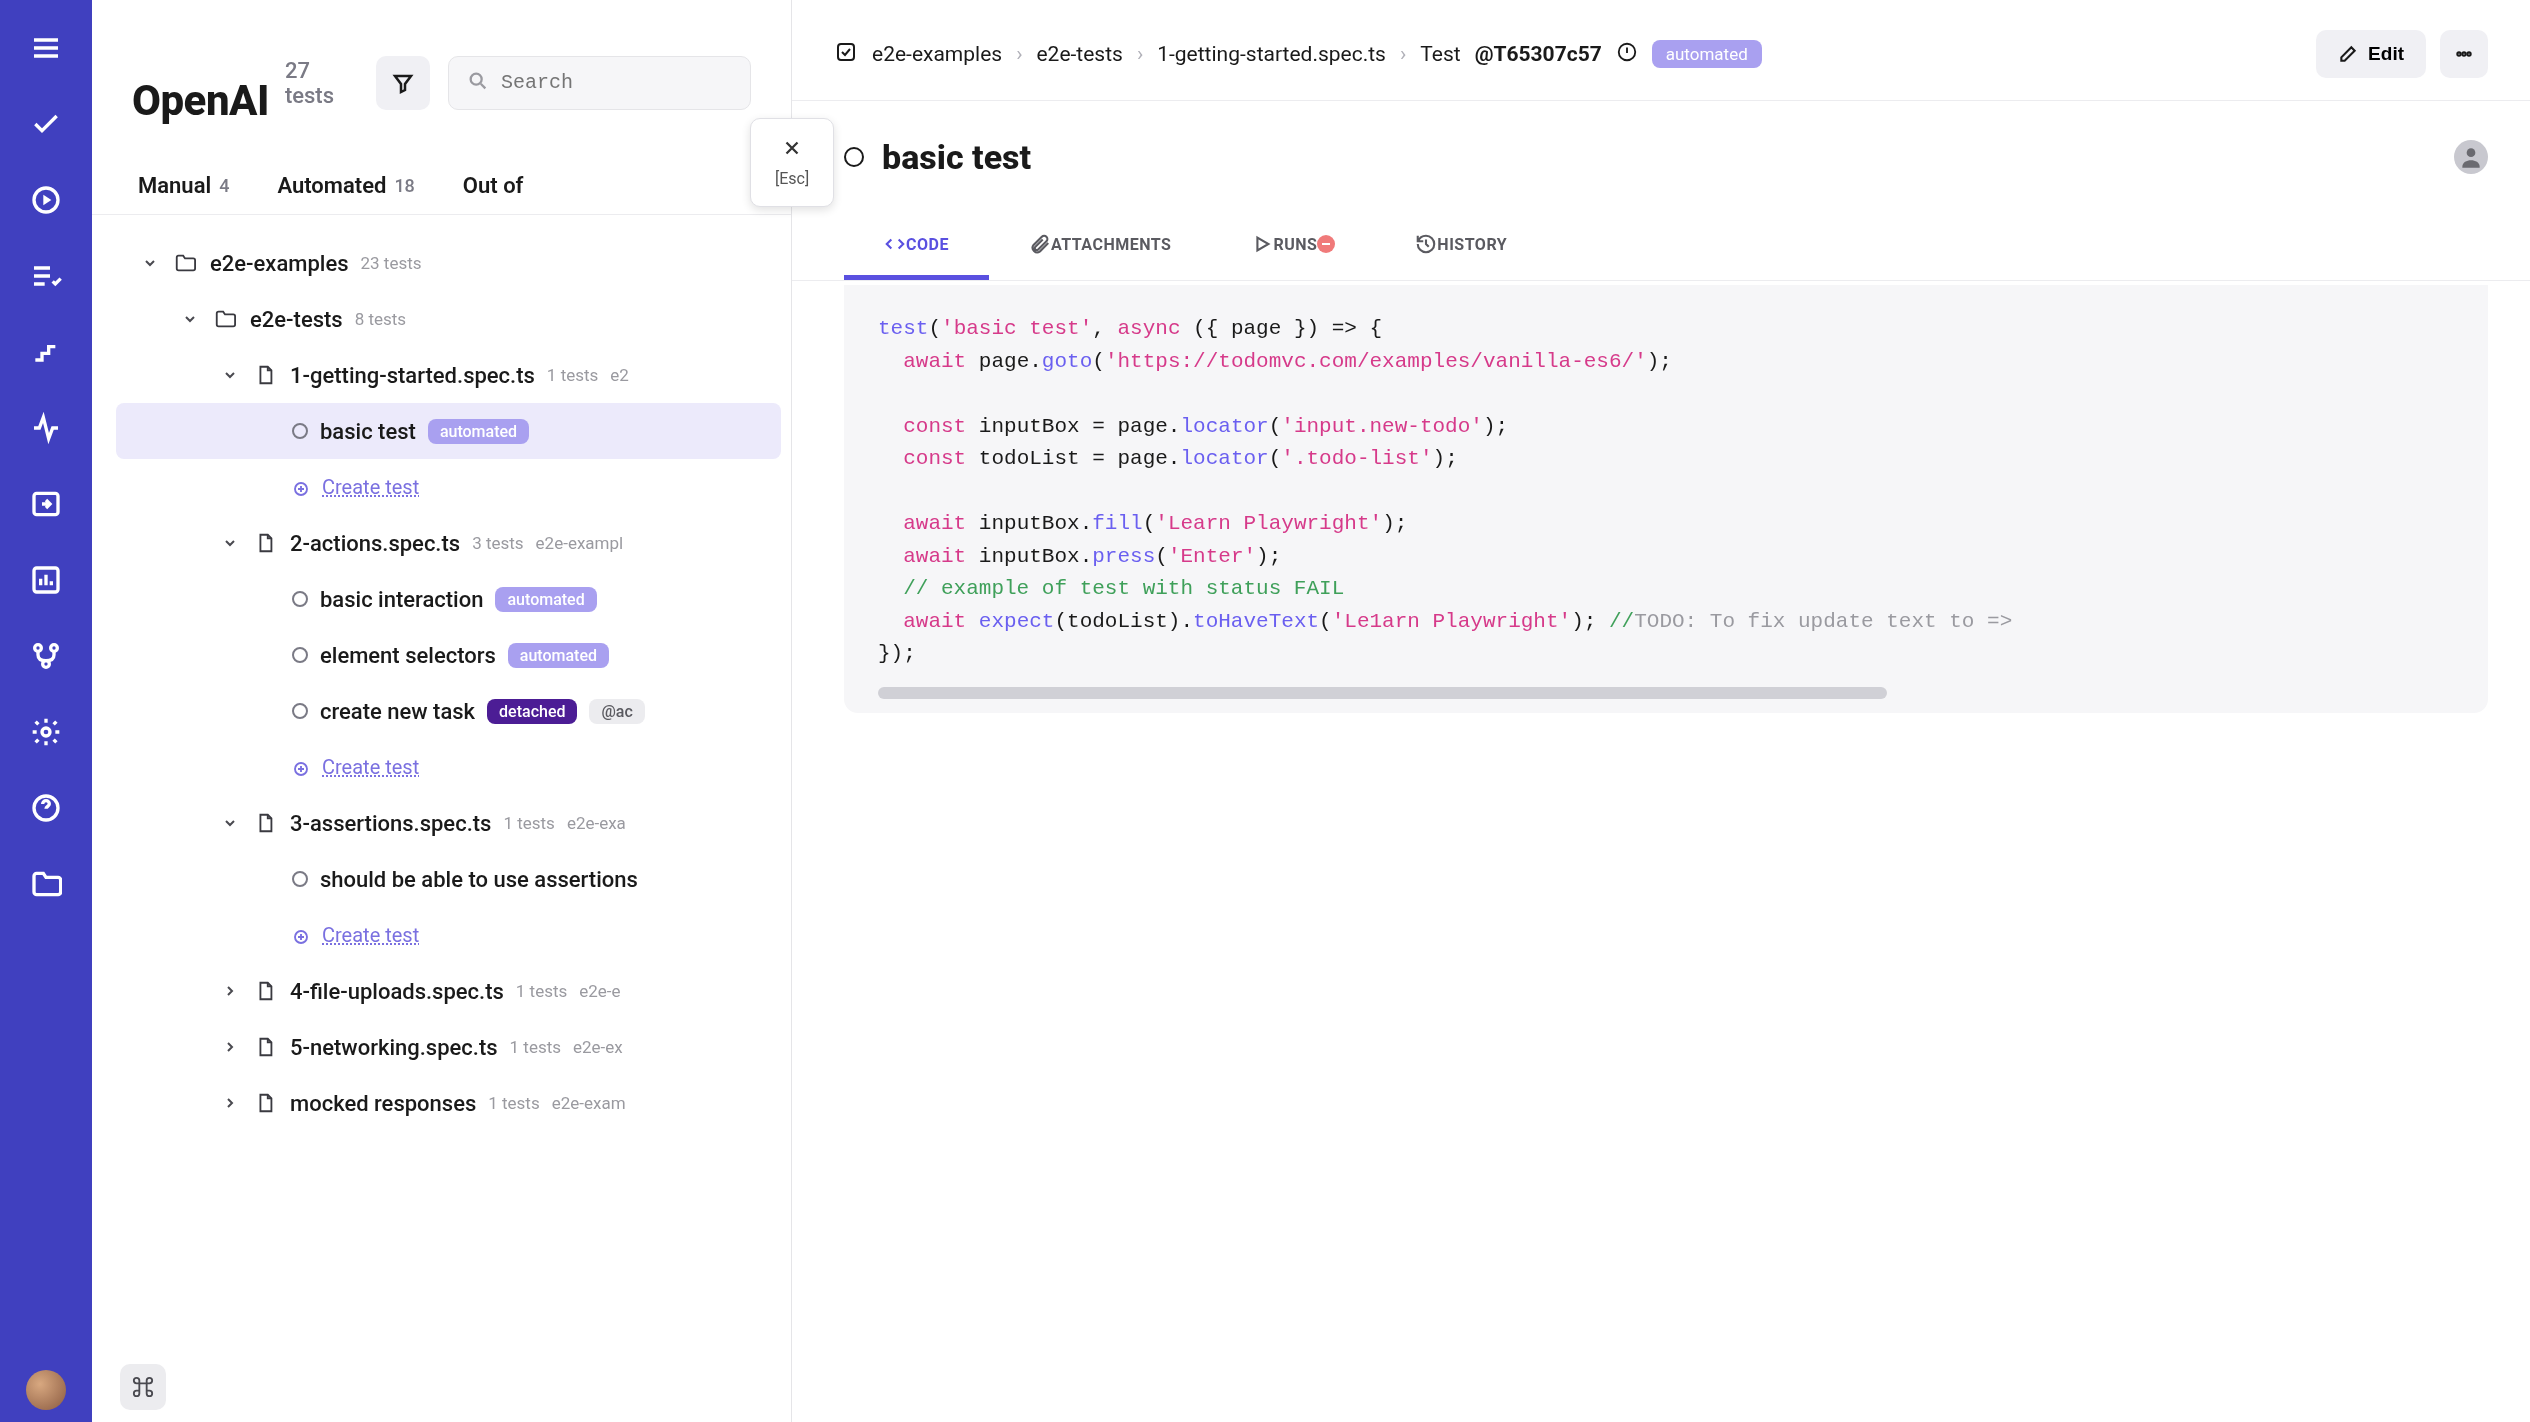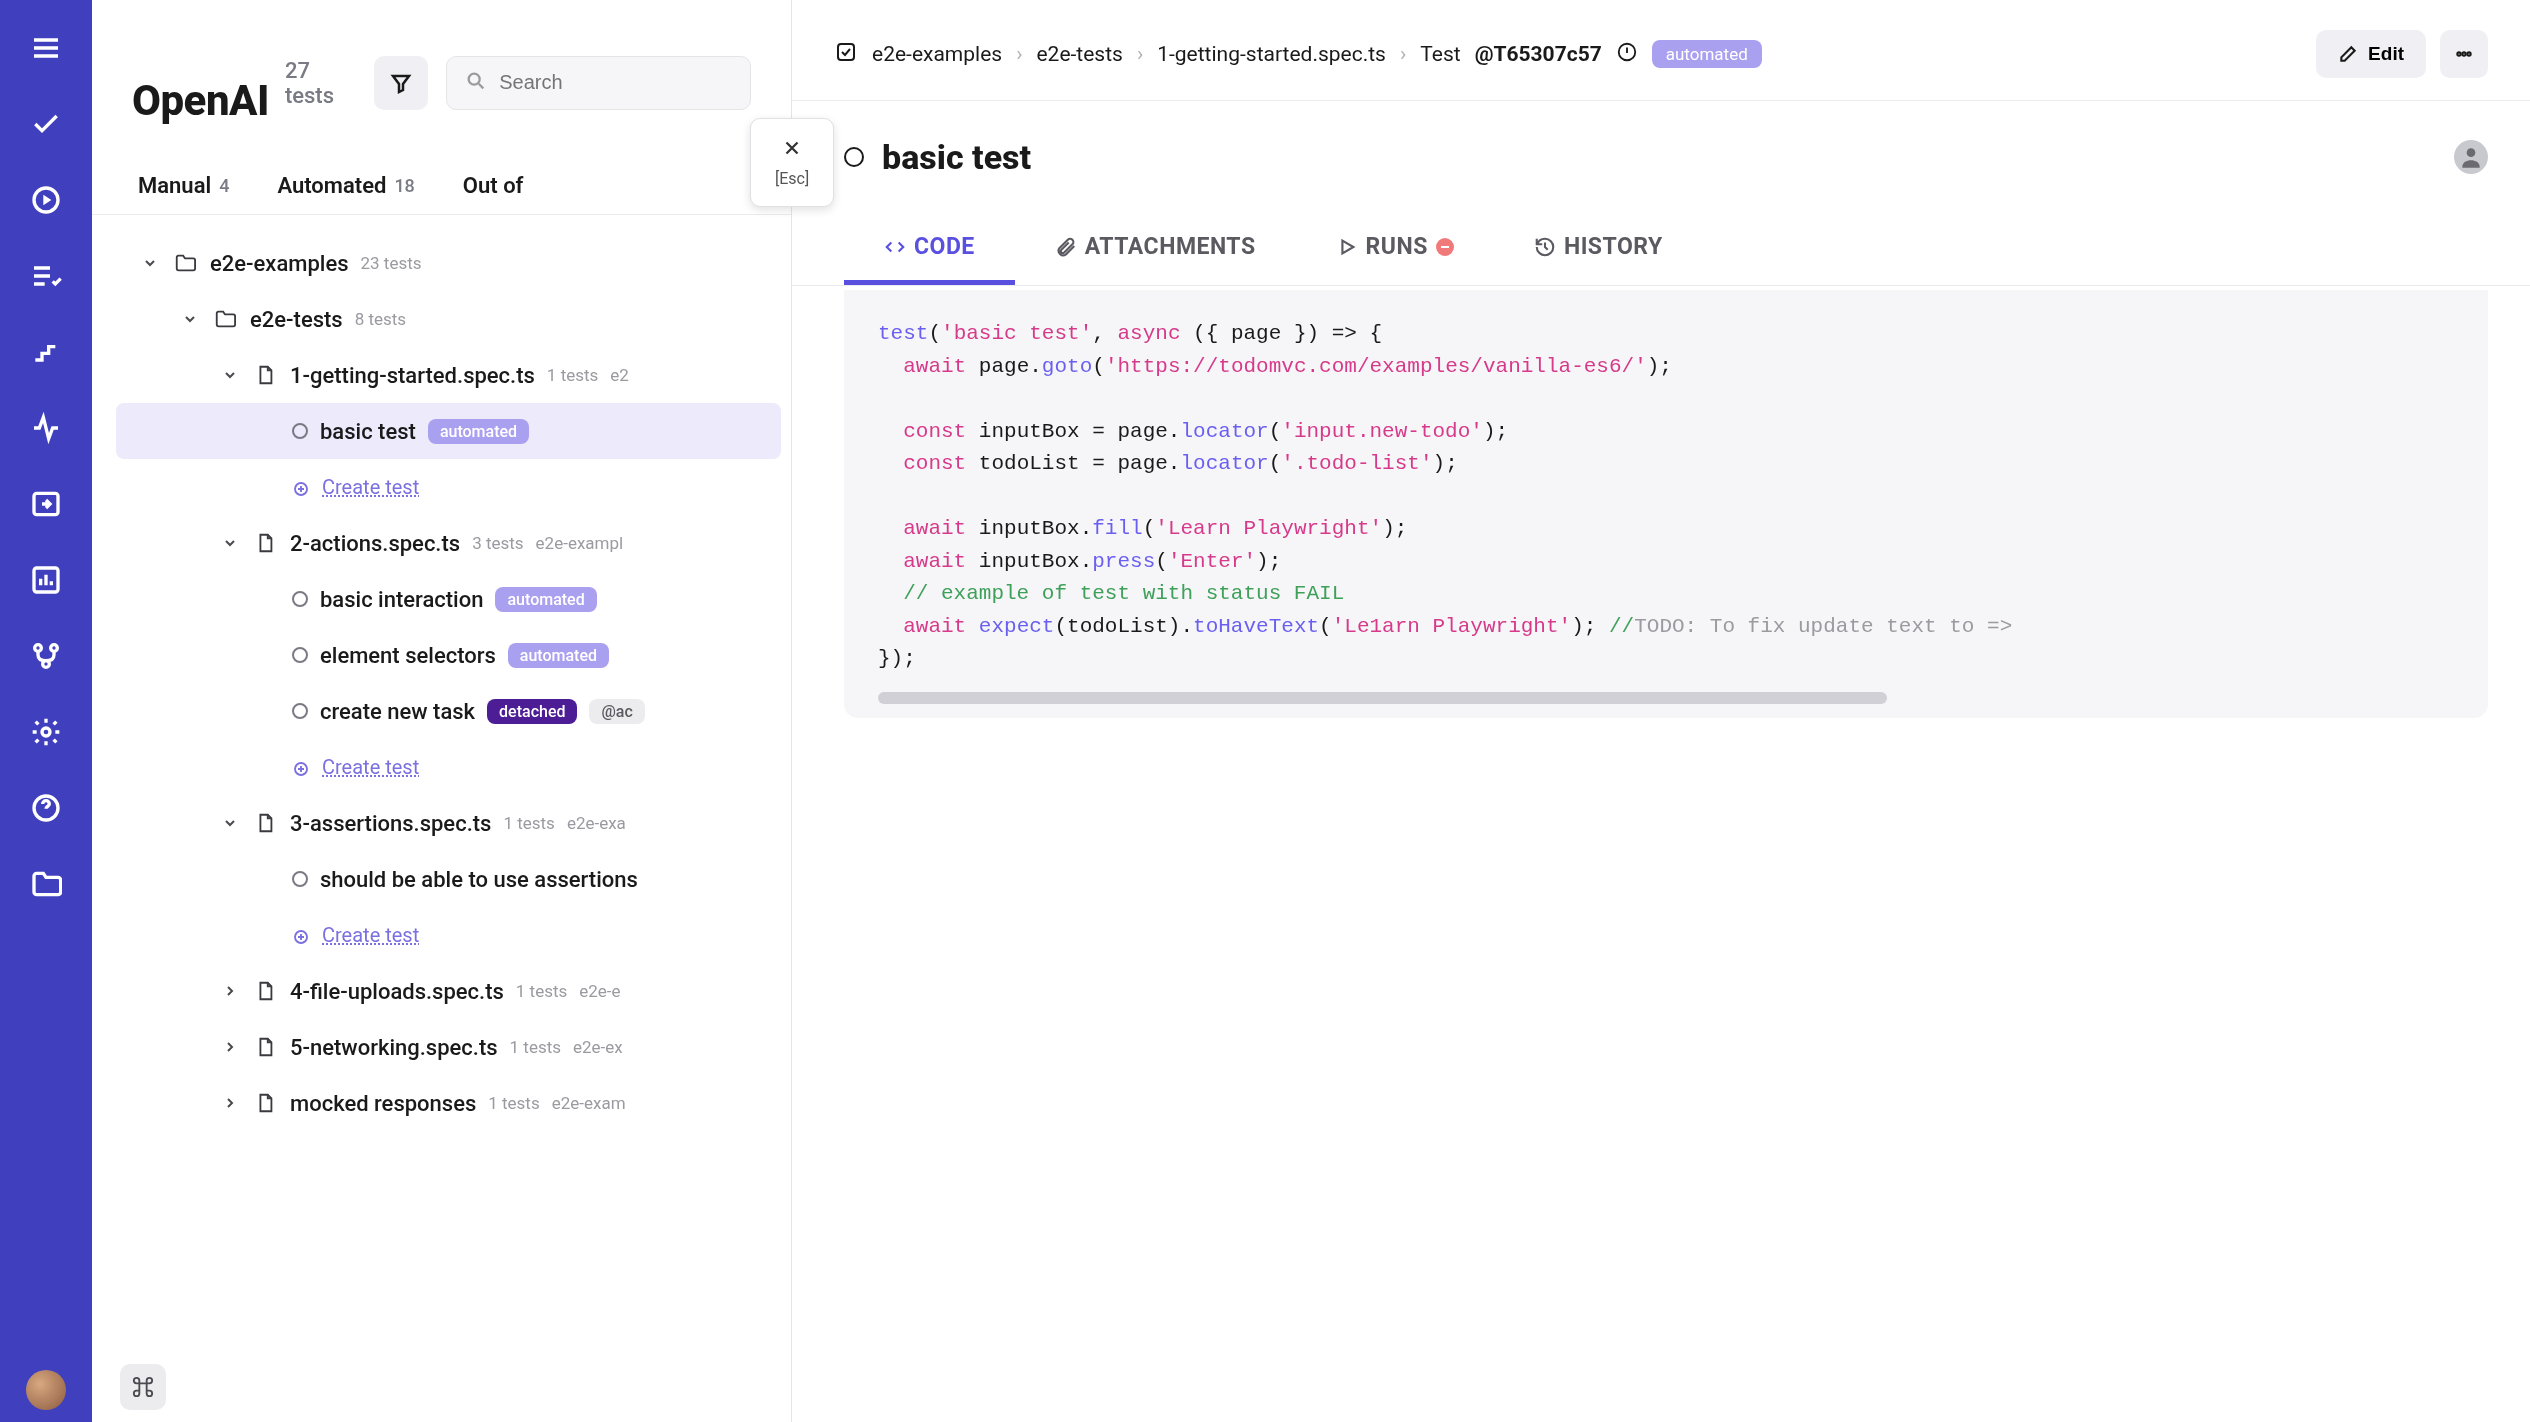--- a/index.html
+++ b/index.html
@@ -81,21 +81,21 @@
   gap: 12px;
   height: 54px;
   border-radius: 10px;
   background: #f6f6f8;
   border: 1px solid #e5e5e8;
   padding: 0 18px;
   color: #9a9aa0;
 }
 .search-wrap input {
   border: none; outline: none; background: transparent;
-  font-size: 20px; color: #1a1a1a; width: 100%;
+  font-size: 20px; color: #1a1a1a; width: 100%; font-family: Liberation Mono, monospace;
 }
 .search-wrap svg { width: 22px; height: 22px; stroke: #9a9aa0; fill: none; stroke-width: 2.5; }
 
 
 .esc-tip {
   position: absolute;
   top: 118px; left: 750px;
   background: #fff;
   border: 1px solid #e0e0e5;
   border-radius: 10px;
@@ -208,22 +208,22 @@
 .rp-title-row .circle{width:20px;height:20px;border:2.5px solid #1a1a1a;border-radius:50%;}
 .rp-title{ font-size:34px; font-weight:800;}
 .assignee { margin-left:auto; width:34px; height:34px; border-radius:50%; background:#c8c8cf; display:flex; align-items:center; justify-content:center;}
 .assignee svg{width:26px;height:26px;fill:#6a6a70;}
 
 
 .rp-tabs {
   display:flex; gap:0; padding: 30px 42px 0 52px; border-bottom:1px solid #ececef;
 }
 .rp-tab {
-  display:flex; align-items:center; gap:8px;
-  font-size:23px; font-weight:700; letter-spacing:.5px;
+  display:flex; align-items:center; gap:0;
+  font-size:16px; font-weight:700; letter-spacing:.5px;
   color:#5a5a60; padding: 16px 40px 20px; cursor:pointer;
   border-bottom: 5px solid transparent;
 }
 .rp-tab.active { color:#5a50e0; border-bottom-color:#5a50e0;}
 .rp-tab svg{width:22px;height:22px;stroke:currentColor;fill:none;stroke-width:2.3;}
 .runs-dot { width:18px;height:18px;border-radius:50%;background:#f07a7a;display:flex;align-items:center;justify-content:center;}
 .runs-dot::after{content:""; width:8px;height:2px;background:#fff;}
 
 
 .code-wrap { padding: 4px 42px 30px 52px; }

